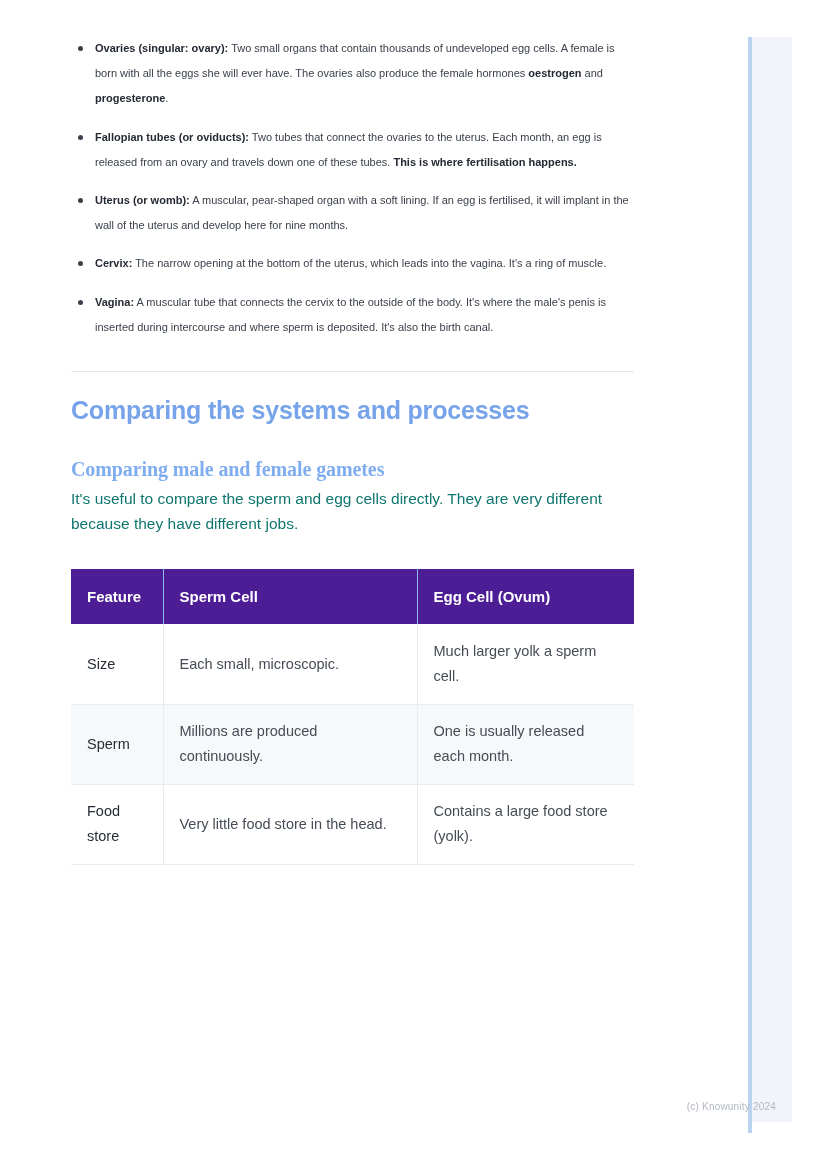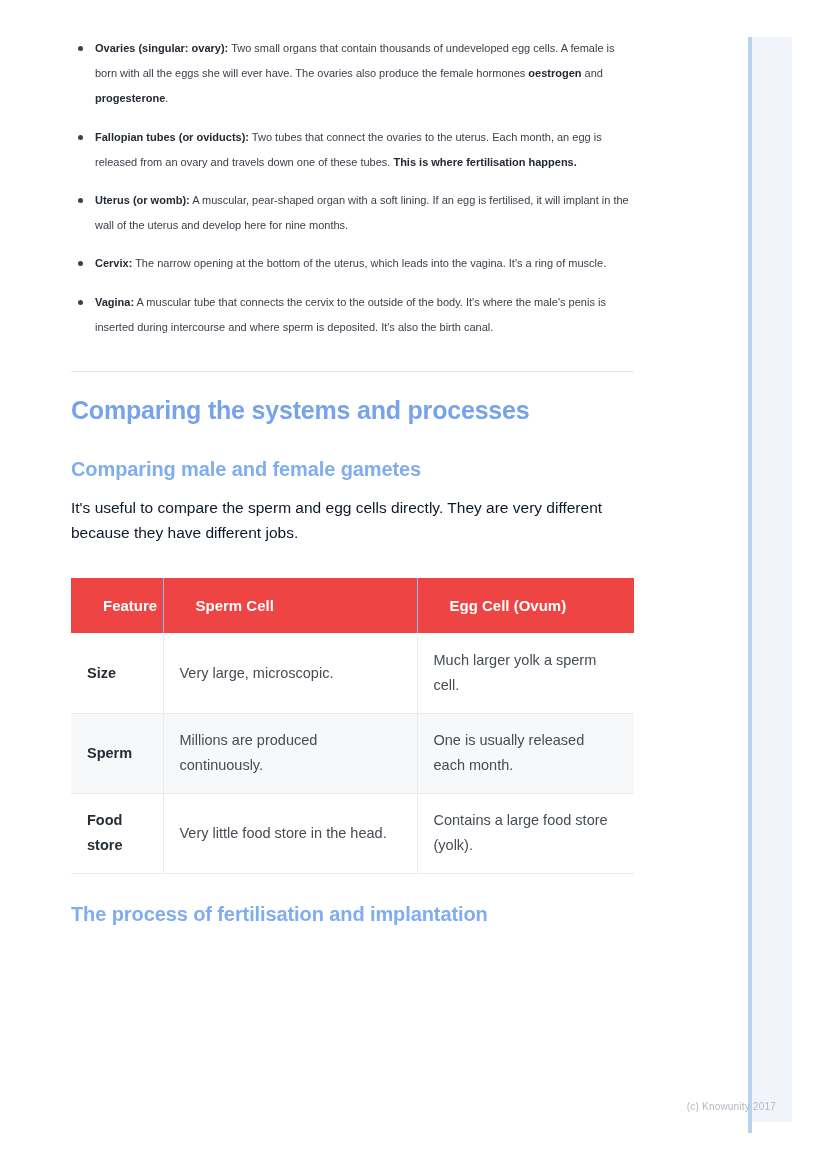--- a/index.html
+++ b/index.html
@@ -56,63 +56,64 @@
     font-weight: 700;
     color: #76a3ea;
     letter-spacing: -0.2px;
   }
   h3.sub-title {
     margin-top: 33px;
     font-size: 20px;
     font-weight: 700;
     color: #7fadf0;
     letter-spacing: -0.1px;
+    font-family: Liberation Serif, serif;
   }
   p.intro {
-    margin-top: 14px;
+    margin-top: 5px;
     font-size: 15.5px;
     line-height: 25.2px;
-    color: #0f172a;
+    color: #0f766e;
   }
   
   table.compare {
     margin-top: 33px;
     width: 563px;
     border-collapse: collapse;
     table-layout: fixed;
   }
   table.compare col.c1 { width: 92px; }
   table.compare col.c2 { width: 254px; }
   table.compare col.c3 { width: 217px; }
   table.compare thead th {
-    background: #ef4444;
+    background: #4c1d95;
     color: #ffffff;
     font-size: 15px;
     font-weight: 600;
     text-align: left;
-    padding: 17px 32px;
+    padding: 17px 16px;
     border-right: 1px solid #8ebbf5;
     height: 55px;
     vertical-align: middle;
   }
   table.compare thead th:last-child { border-right: none; }
   table.compare tbody td {
     font-size: 14.5px;
     line-height: 25px;
     color: #454c55;
     padding: 14px 16px;
     vertical-align: middle;
     border-bottom: 1px solid #e9ebee;
     border-right: 1px solid #e9ebee;
     height: 80px;
   }
   table.compare tbody td:last-child { border-right: none; }
   table.compare tbody tr:nth-child(even) { background: #f7f8fa; }
   table.compare tbody td.feature {
-    font-weight: 700;
+    font-weight: 400;
     color: #262c34;
   }
   h3.sub-title.bottom { margin-top: 29px; }
   
   .page-edge-strip {
     position: absolute;
     left: 752px;
     top: 37px;
     width: 40px;
     height: 1085px;
@@ -170,33 +171,32 @@
     <thead>
       <tr>
         <th>Feature</th>
         <th>Sperm Cell</th>
         <th>Egg Cell (Ovum)</th>
       </tr>
     </thead>
     <tbody>
         <tr>
           <td class="feature">Size</td>
-          <td>Very large, microscopic.</td>
+          <td>Each small, microscopic.</td>
           <td>Much larger yolk a sperm cell.</td>
         </tr>
         <tr>
           <td class="feature">Sperm</td>
           <td>Millions are produced continuously.</td>
           <td>One is usually released each month.</td>
         </tr>
         <tr>
           <td class="feature">Food store</td>
           <td>Very little food store in the head.</td>
           <td>Contains a large food store (yolk).</td>
         </tr>
       </tbody>
   </table>
 
-  <h3 class="sub-title bottom">The process of fertilisation and implantation</h3>
 
 </div>
 
-<div class="watermark">(c) Knowunity 2017</div>
+<div class="watermark">(c) Knowunity 2024</div>
 
 </body></html>

